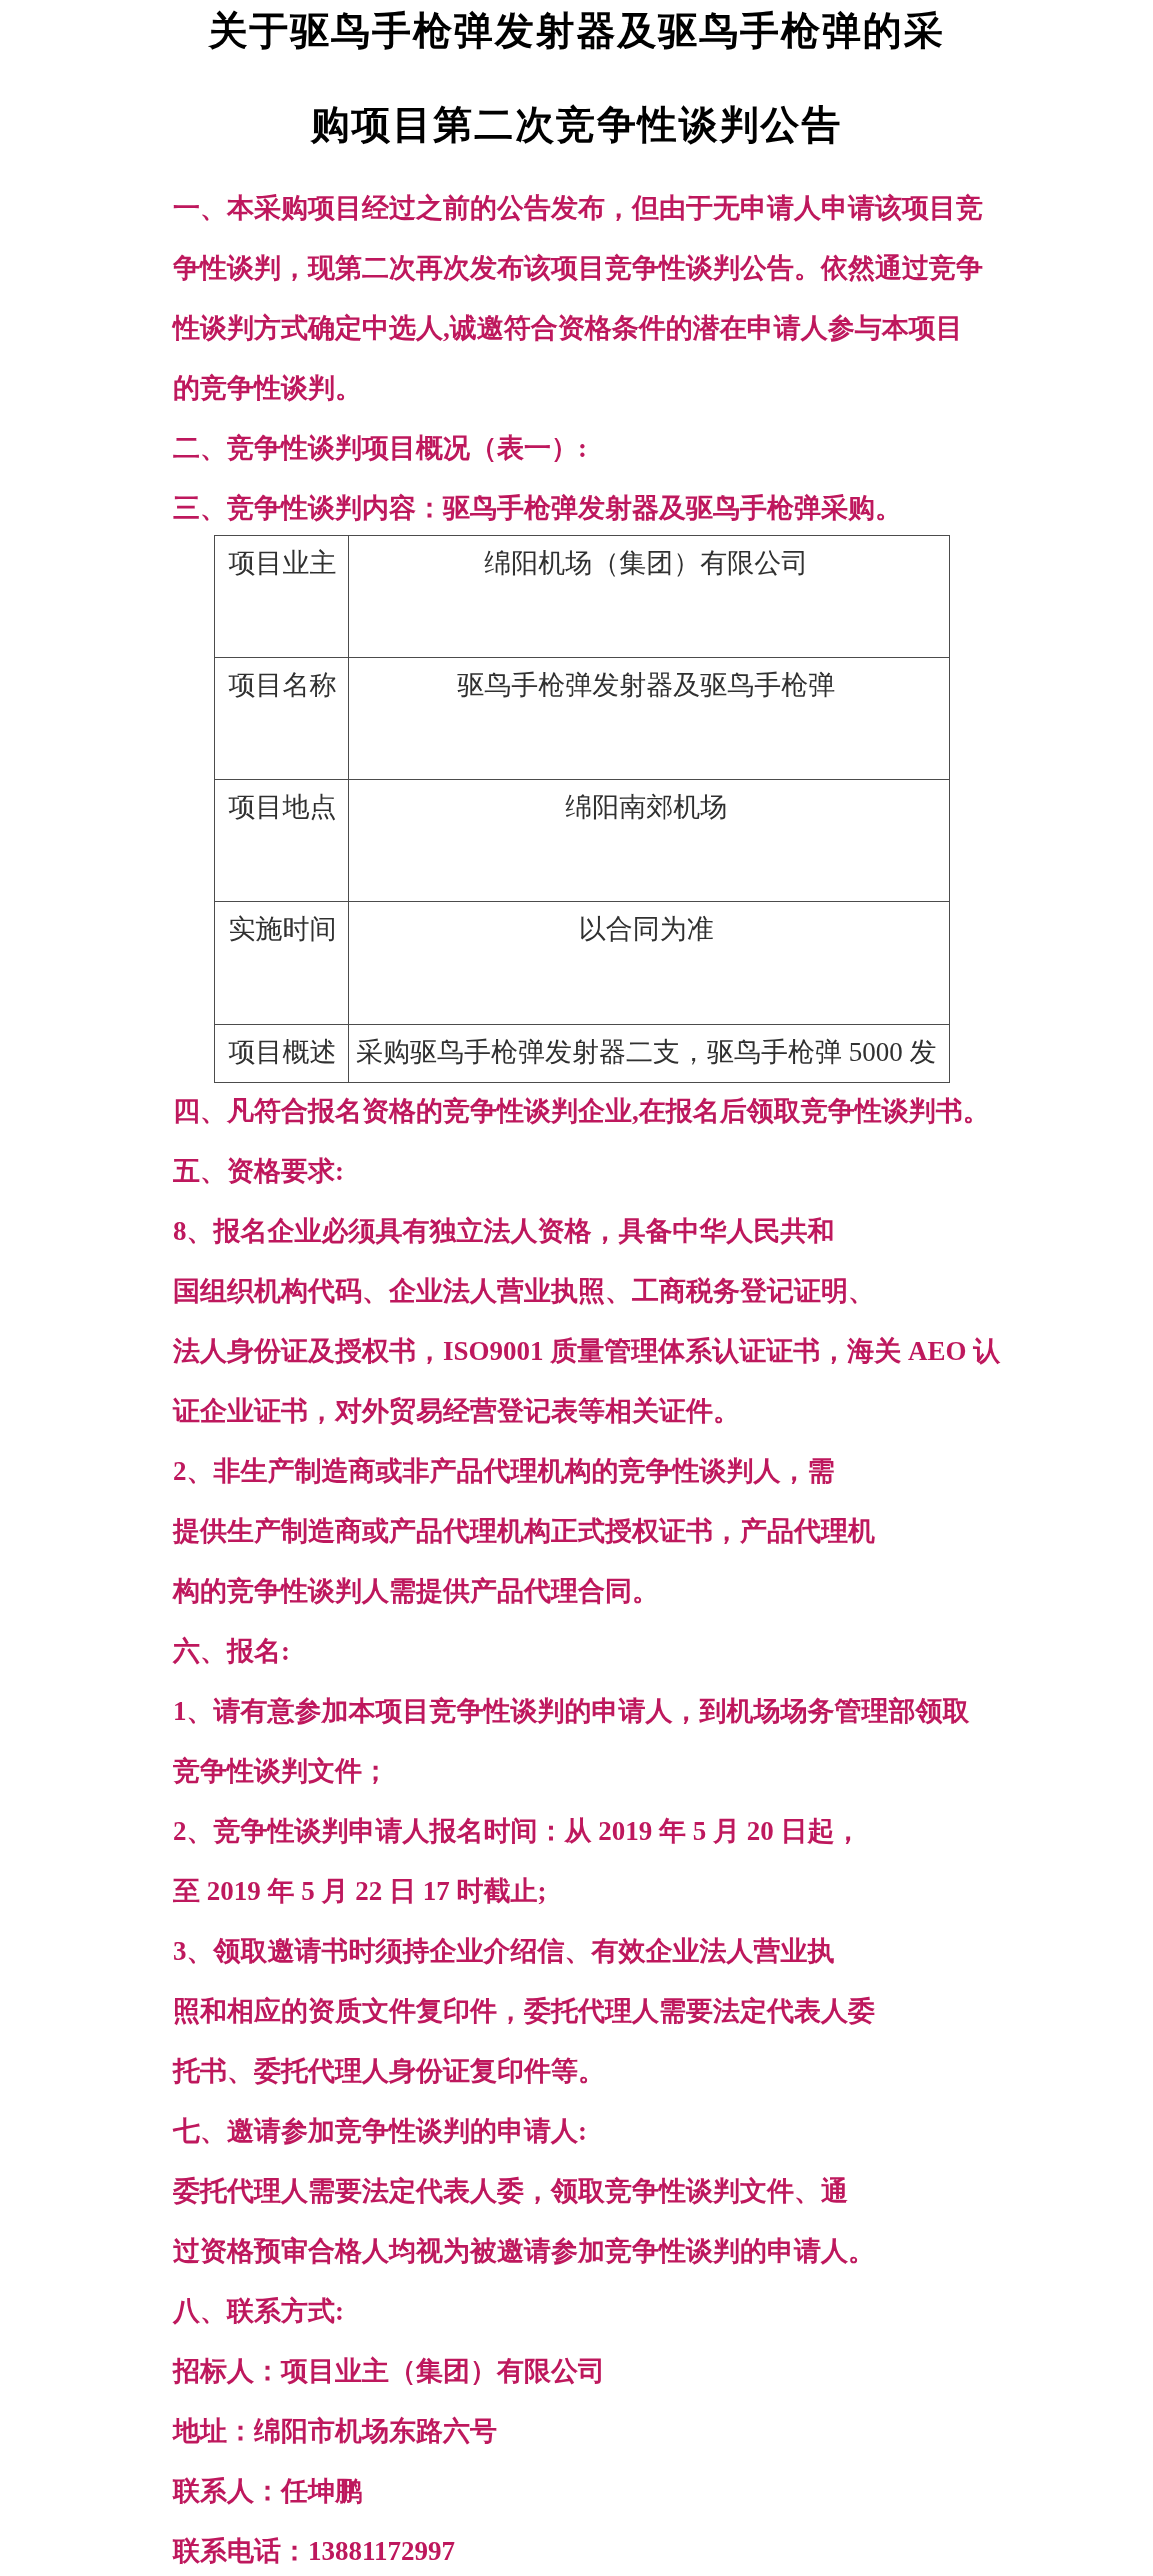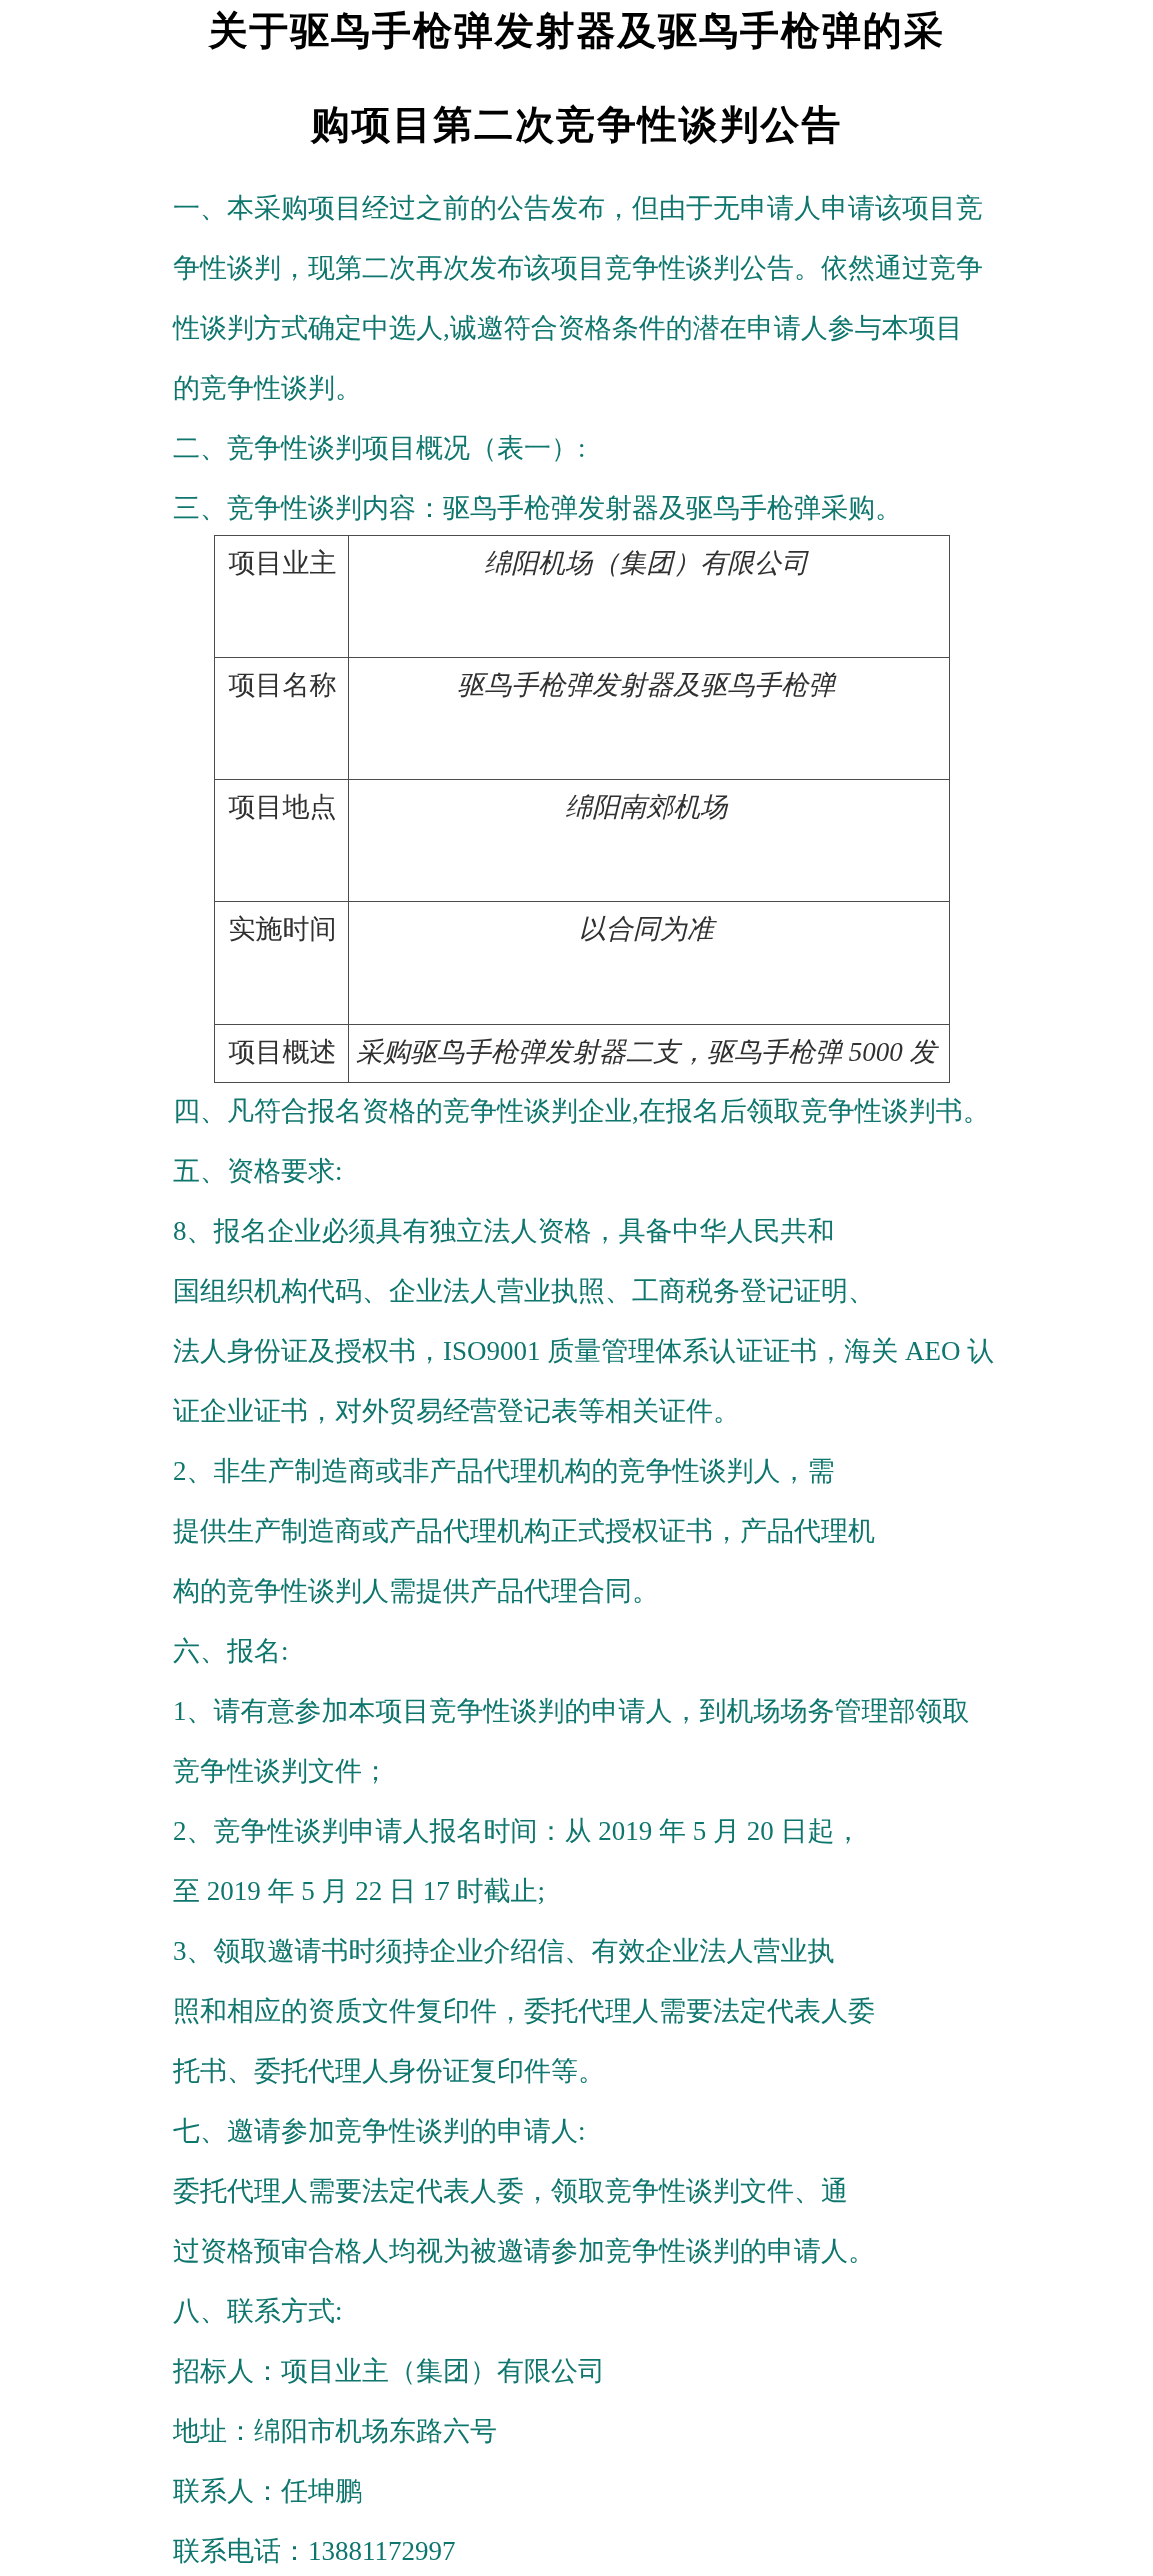--- a/index.html
+++ b/index.html
@@ -39,42 +39,43 @@
     left: 173px;
     width: 846px;
   }
   .lines-before { top: 178px; }
   .lines-after  { top: 1081px; }
   .line {
     height: 60px;
     line-height: 60px;
     font-size: 27px;
     white-space: nowrap;
-    color: #0f766e;
+    color: #be185d;
+    font-weight: bold;
   }
   
   .info-table {
     position: absolute;
     top: 535px;
     left: 214px;
     width: 734px;
     height: 546px;
     border-collapse: collapse;
     table-layout: fixed;
   }
   .info-table td {
     border: 1.9px solid #4c4c4c;
     vertical-align: top;
     font-size: 27px;
     color: #303030;
     padding: 8.6px 7.7px 0 9.6px;
     overflow: hidden;
     text-align: center;
   }
-  .info-table td.cell-value { padding-left: 2px; font-style: italic; }
+  .info-table td.cell-value { padding-left: 2px; }
   .info-table col.col-label { width: 134px; }
   .info-table col.col-value { width: 601px; }
   .row-tall  { height: 122px; }
   .row-tall4 { height: 123px; }
   .row-short { height: 58px; margin-top: 13px; }
 </style>
 </head>
 <body>
 
 <div class="page">

